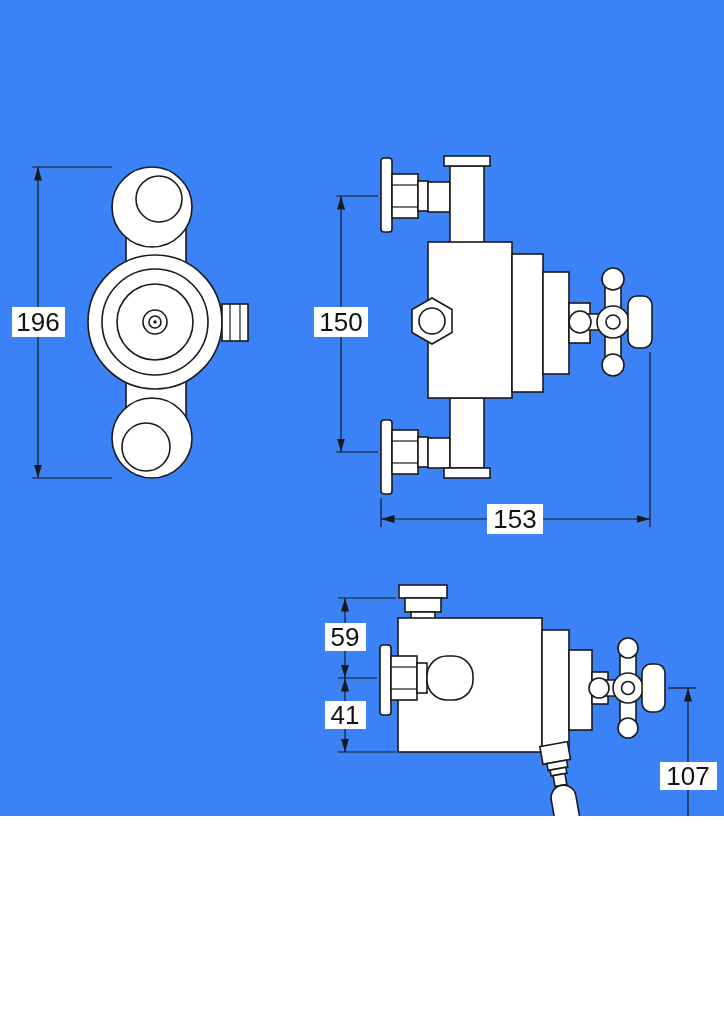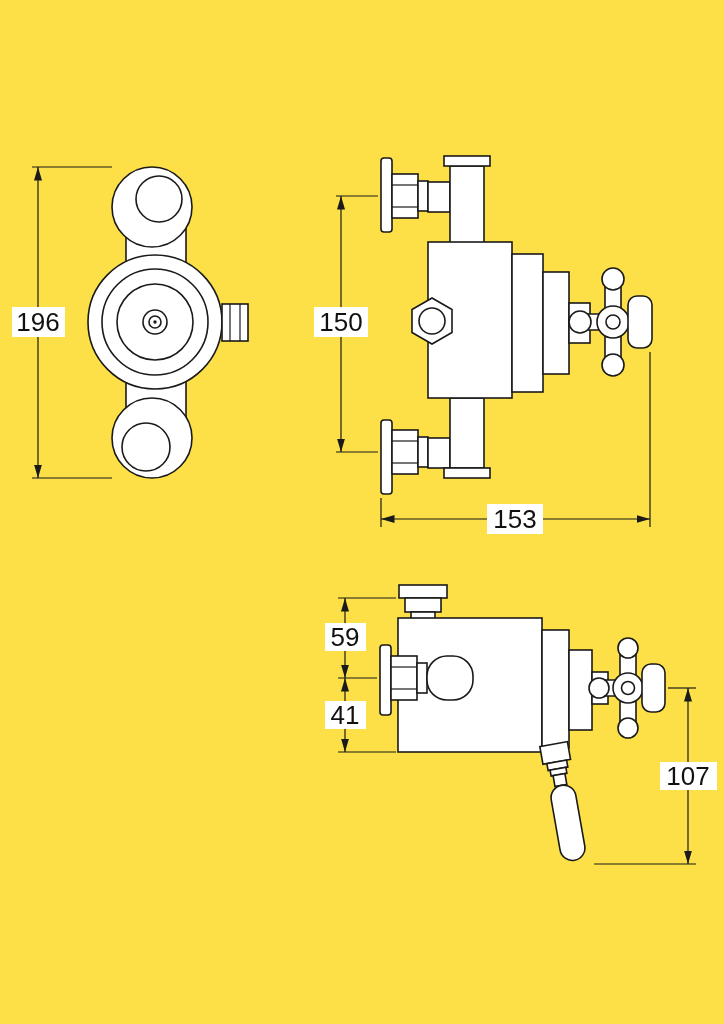--- a/index.html
+++ b/index.html
@@ -1,20 +1,20 @@
 <!DOCTYPE html>
 <html><head>
 <meta charset="utf-8">
 <style>
   html, body { margin: 0; padding: 0; background: #ffffff; }
   .canvas {
     position: relative;
     width: 724px;
-    height: 1024px;
-    background: #fde047;
+    height: 816px;
+    background: #3b82f6;
     overflow: hidden;
   }
   svg { display: block; }
   .part { fill: #ffffff; stroke: #1a1a1a; stroke-width: 1.6; }
   .part-line { fill: none; stroke: #1a1a1a; stroke-width: 1.2; }
   .dimline { fill: none; stroke: #1a1a1a; stroke-width: 1.2; }
   .mask { fill: #ffffff; stroke: none; }
   .dim {
     font-family: "Liberation Sans", sans-serif;
     font-size: 26px;

